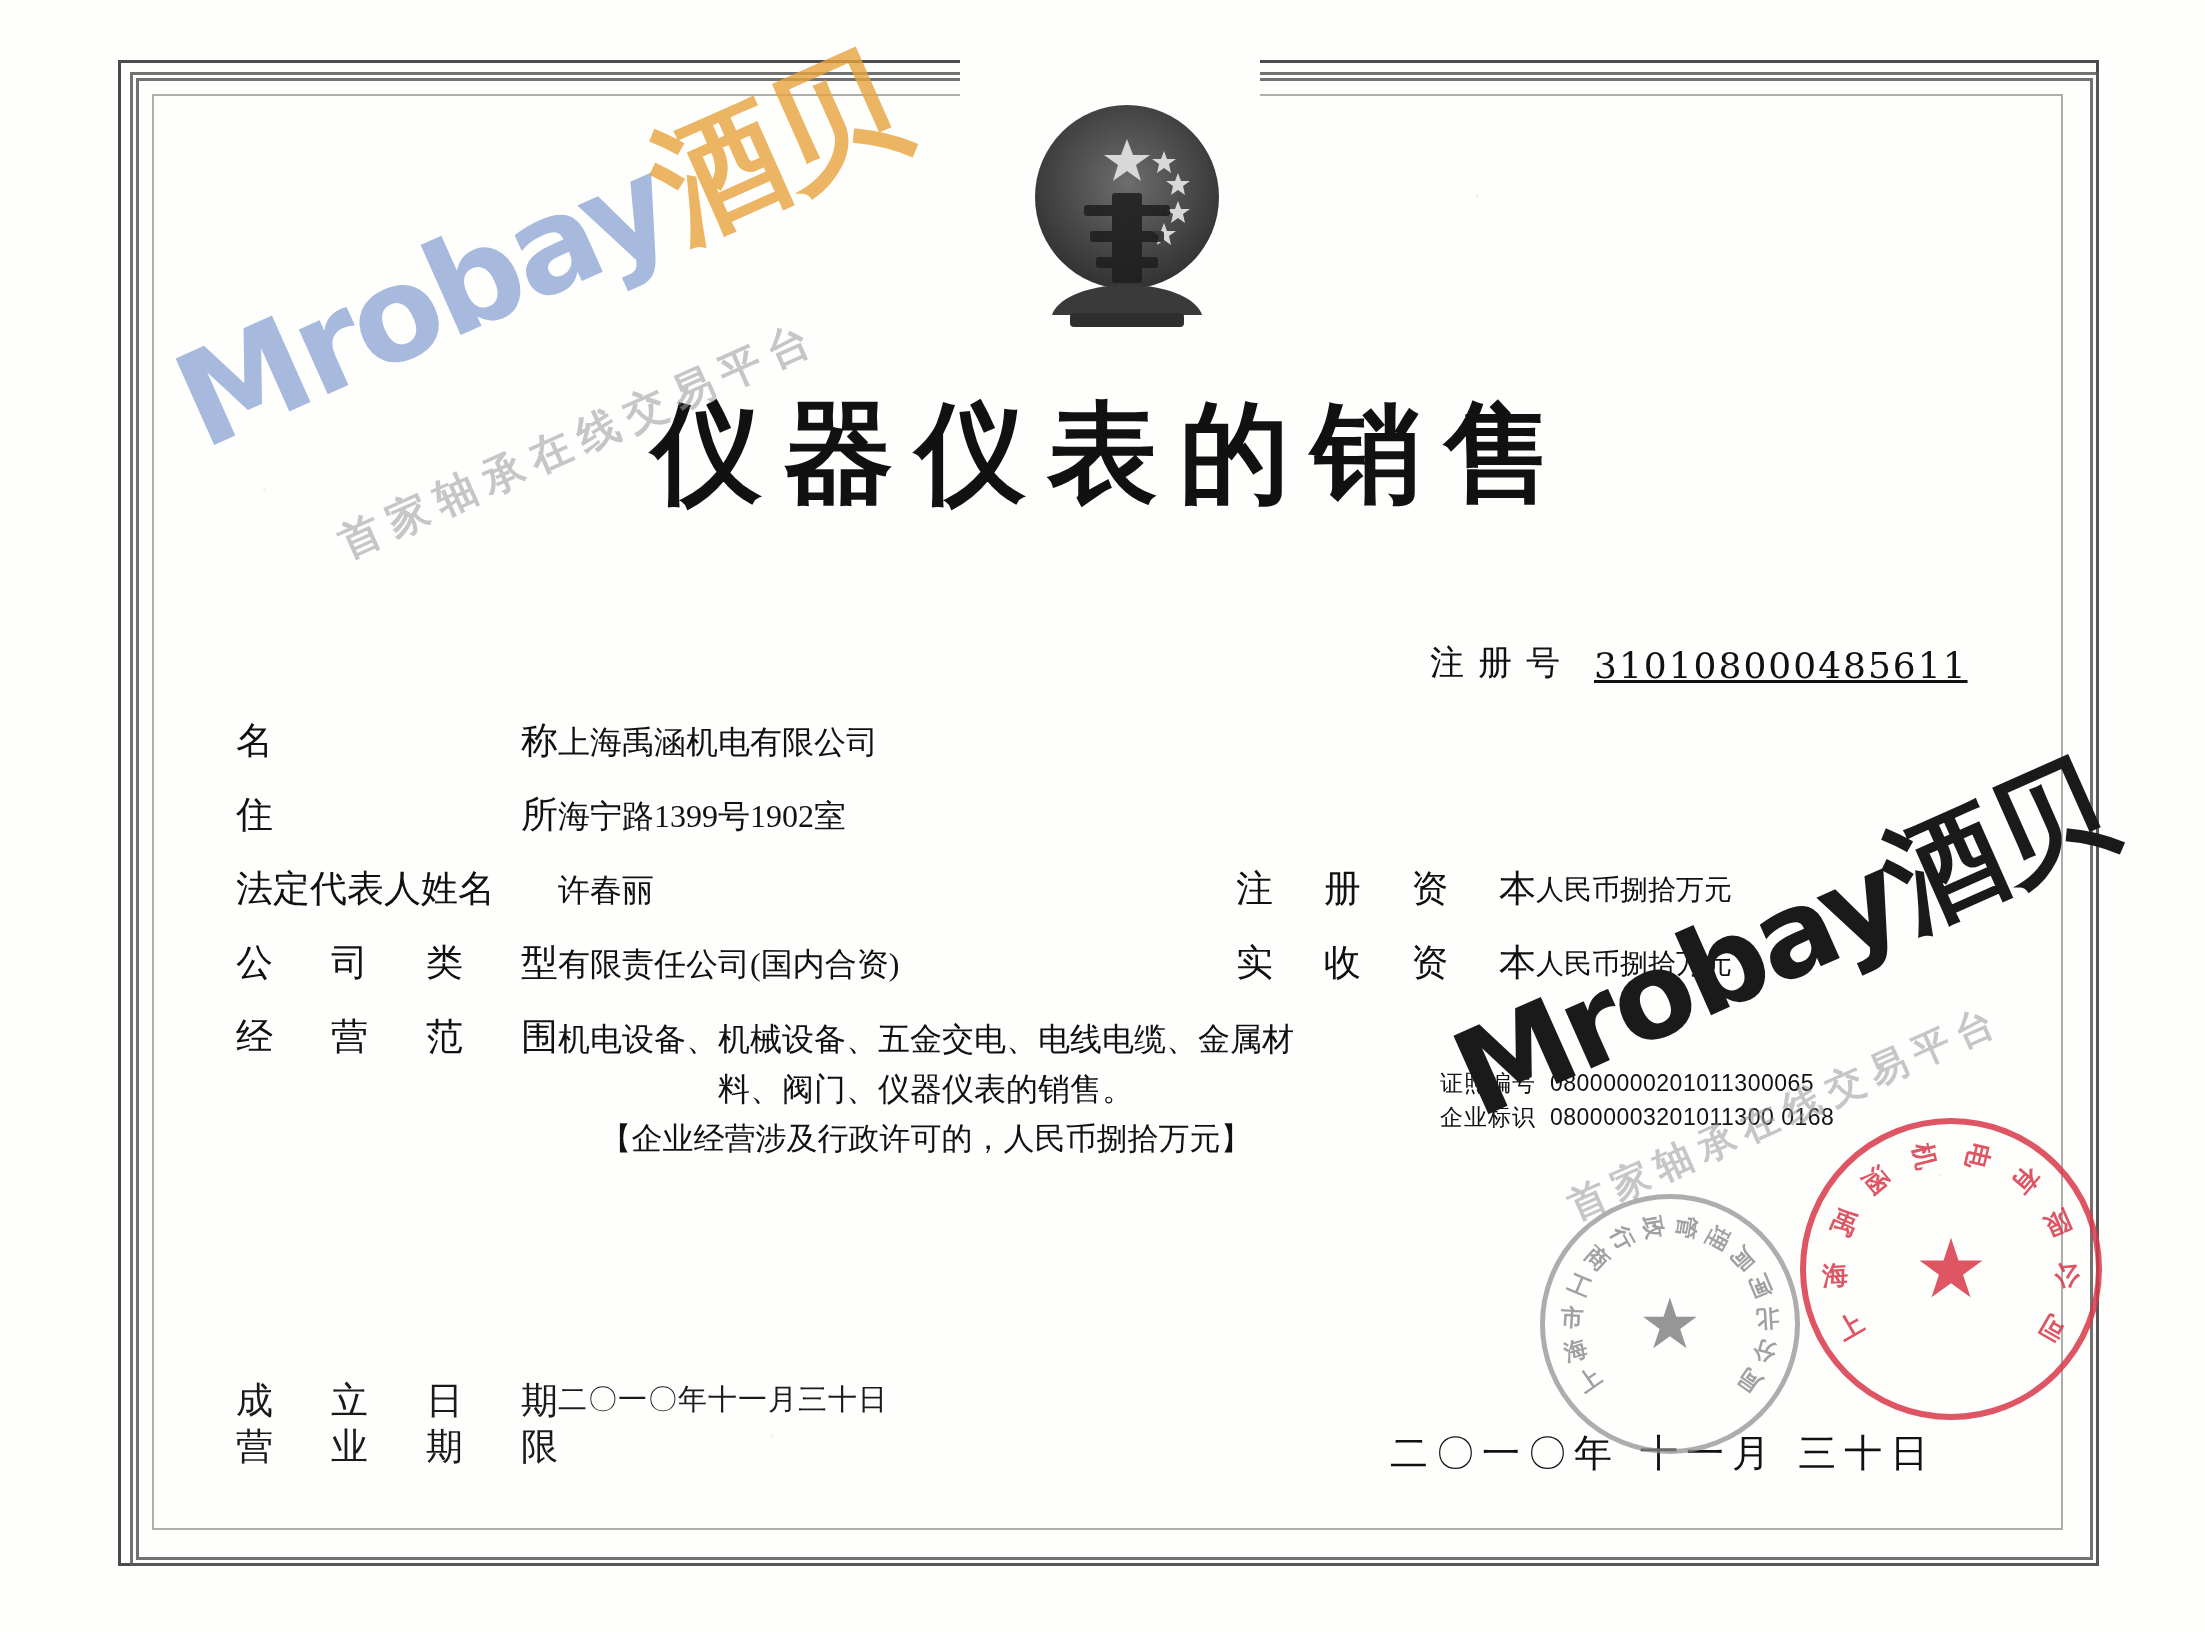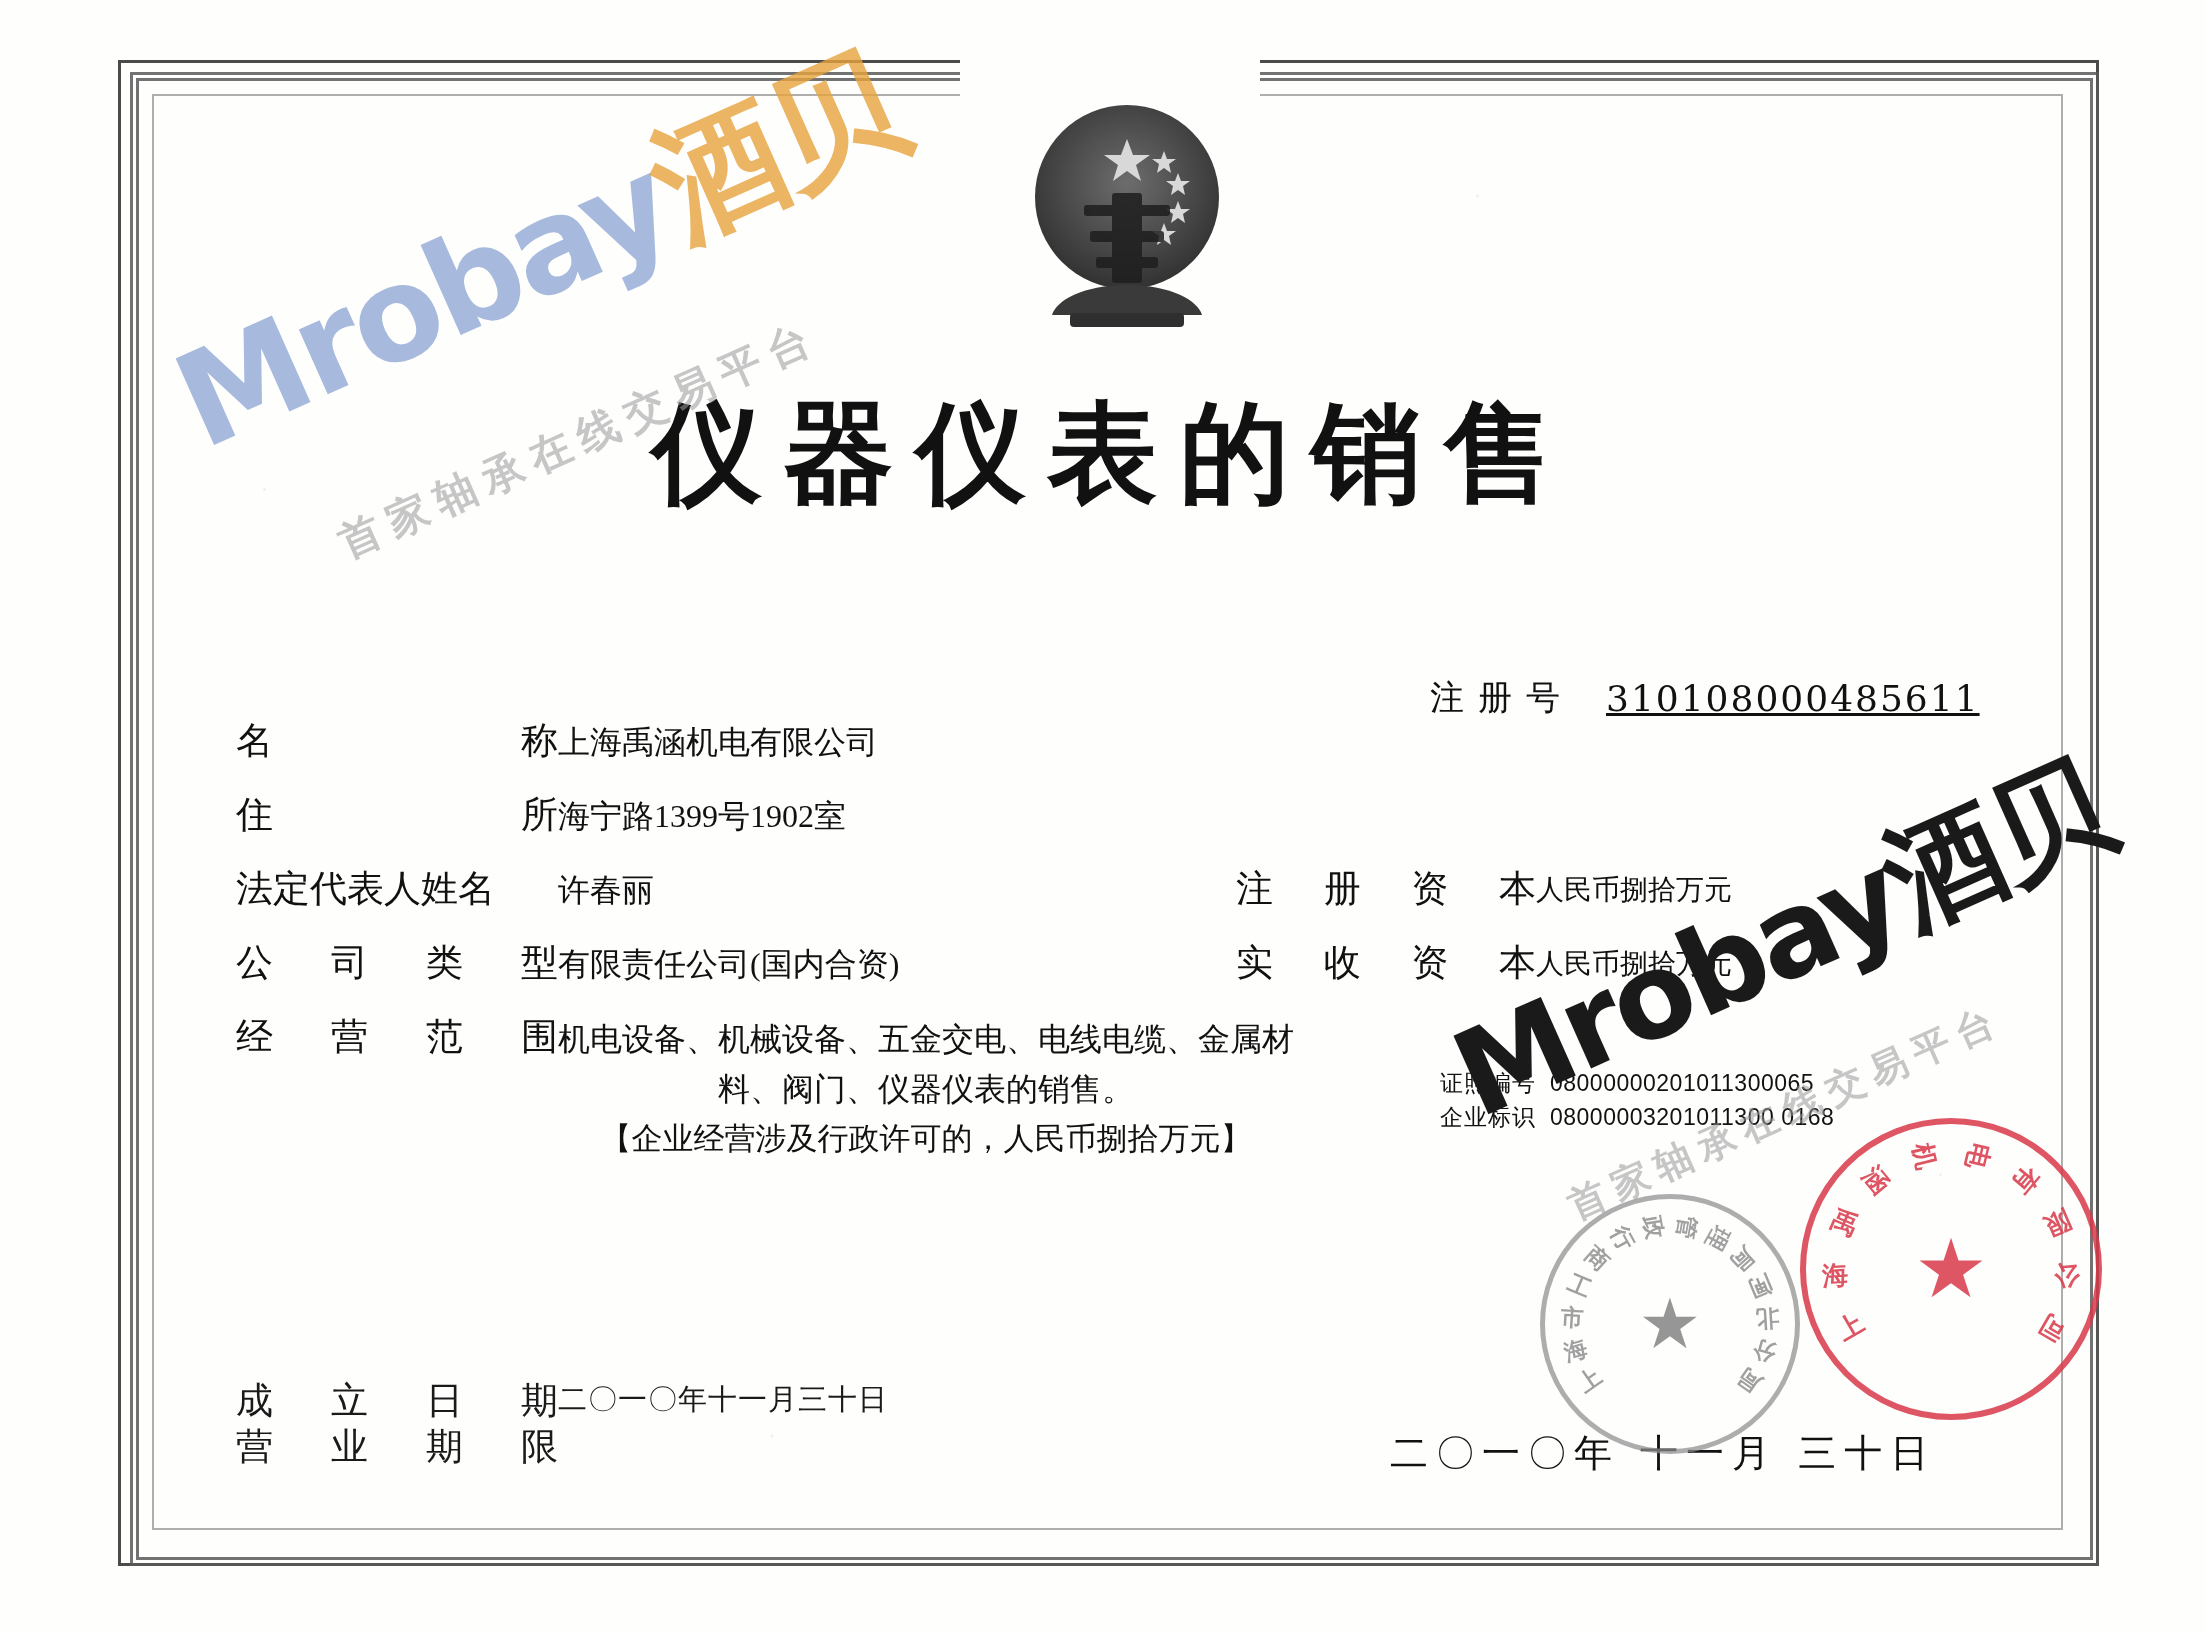--- a/index.html
+++ b/index.html
@@ -88,23 +88,22 @@
     color: #111;
     white-space: nowrap;
   }
 
   
   .reg-line {
     position: absolute;
     left: 1430px;
     top: 640px;
     display: flex;
-    align-items: center;
-    gap: 32px;
-    margin-top: 35px;
+    align-items: flex-end;
+    gap: 20px;
   }
   .reg-label {
     font-size: 34px;
     letter-spacing: 14px;
     color: #111;
   }
   .reg-value {
     font-family: "DejaVu Serif", "Liberation Serif", serif;
     font-size: 36px;
     letter-spacing: 2px;

